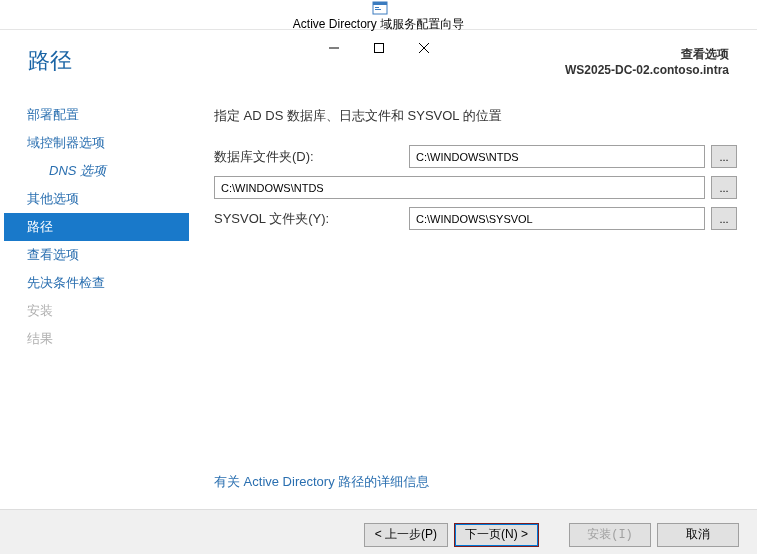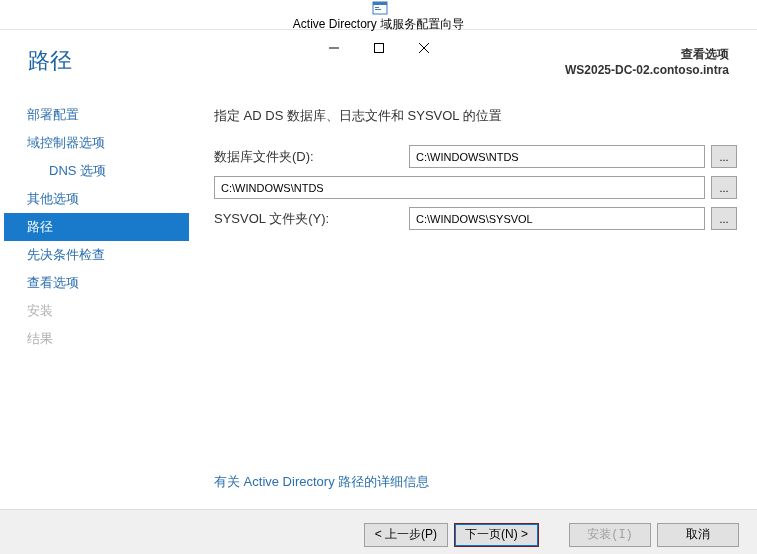--- a/index.html
+++ b/index.html
@@ -78,20 +78,21 @@
       padding-top: 12px;
     }
     .sidebar-item {
       padding: 5px 0 5px 23px;
       font-size: 13px;
       color: #2a6fb0;
       cursor: pointer;
     }
     .sidebar-item.sub {
       padding-left: 45px;
+      font-style: italic;
     }
     .sidebar-item.selected {
       background: #1979ca;
       color: #fff;
     }
     .sidebar-item.disabled {
       color: #b0b0b0;
       cursor: default;
     }
     .content-area {
@@ -218,22 +219,22 @@
   </div>
 </div>
 
 <div class="main-area">
   <div class="sidebar">
     <div class="sidebar-item">部署配置</div>
     <div class="sidebar-item">域控制器选项</div>
     <div class="sidebar-item sub">DNS 选项</div>
     <div class="sidebar-item">其他选项</div>
     <div class="sidebar-item selected">路径</div>
+    <div class="sidebar-item">查看选项</div>
     <div class="sidebar-item">先决条件检查</div>
-    <div class="sidebar-item">查看选项</div>
     <div class="sidebar-item disabled">安装</div>
     <div class="sidebar-item disabled">结果</div>
   </div>
 
   <div class="content-area">
     <div class="content-title">指定 AD DS 数据库、日志文件和 SYSVOL 的位置</div>
 
     <div class="form-row">
       <div class="form-label">数据库文件夹(D):</div>
       <input type="text" class="form-input" value="C:\WINDOWS\NTDS" style="">

